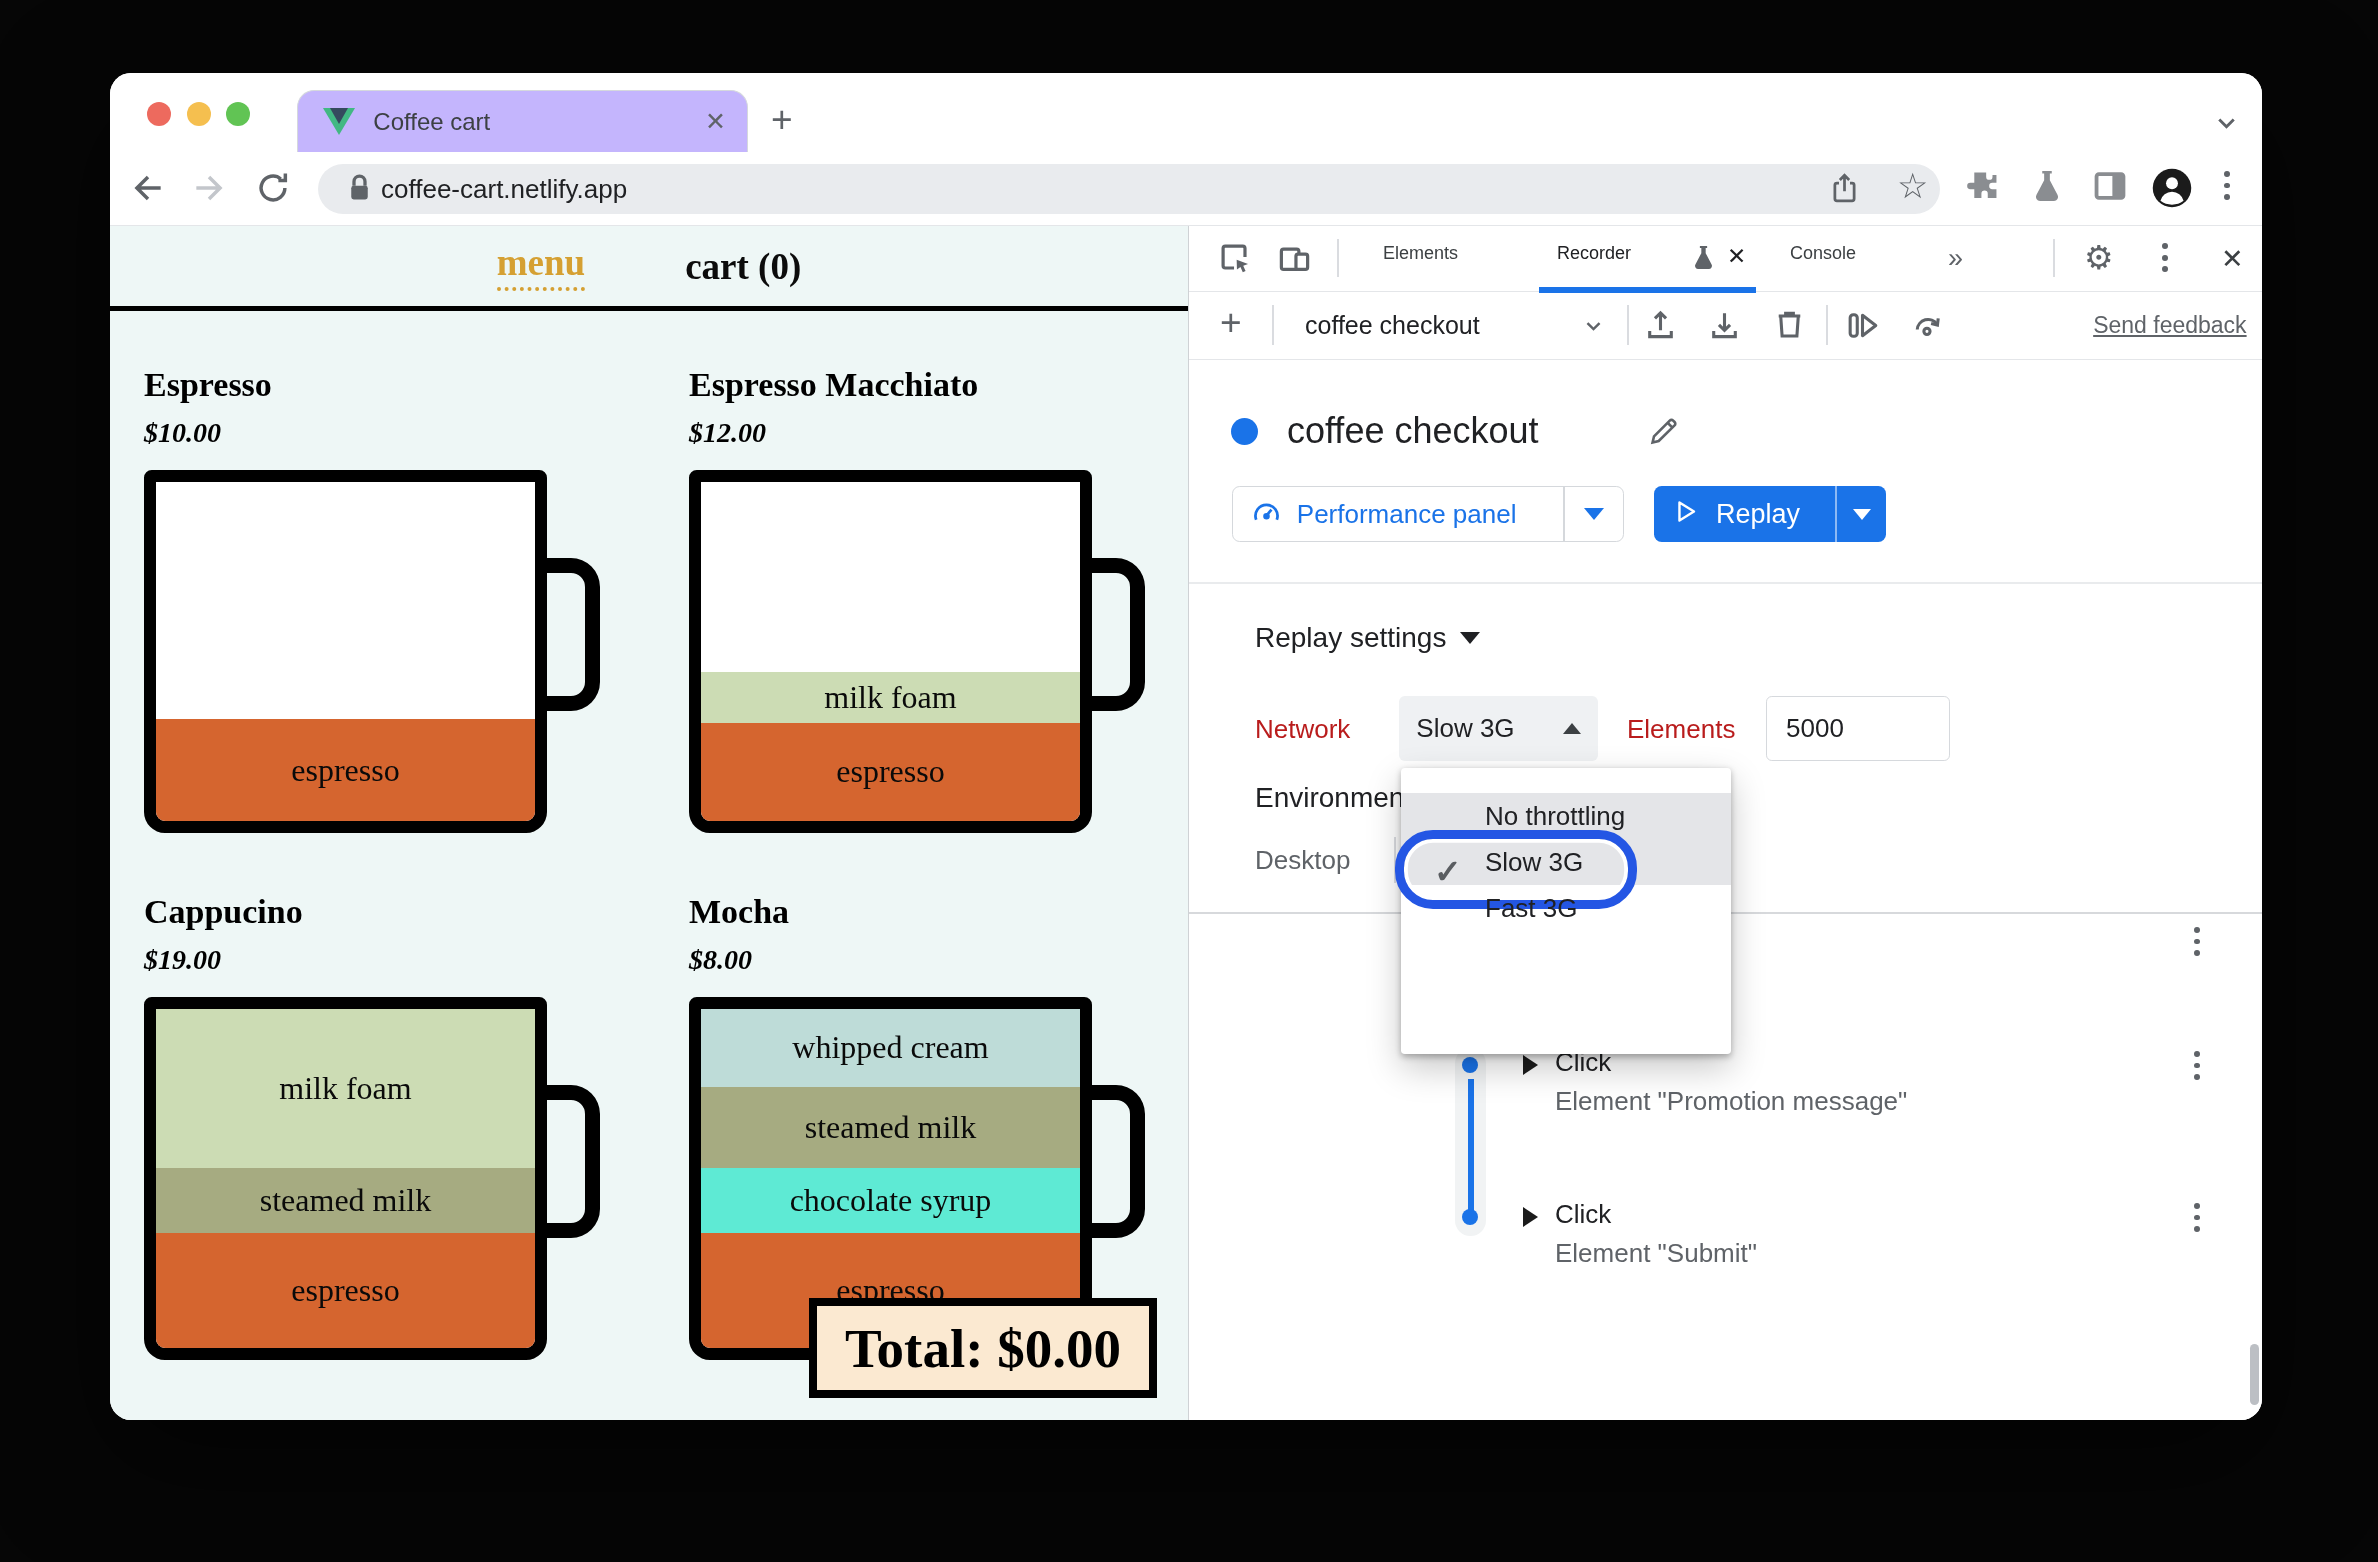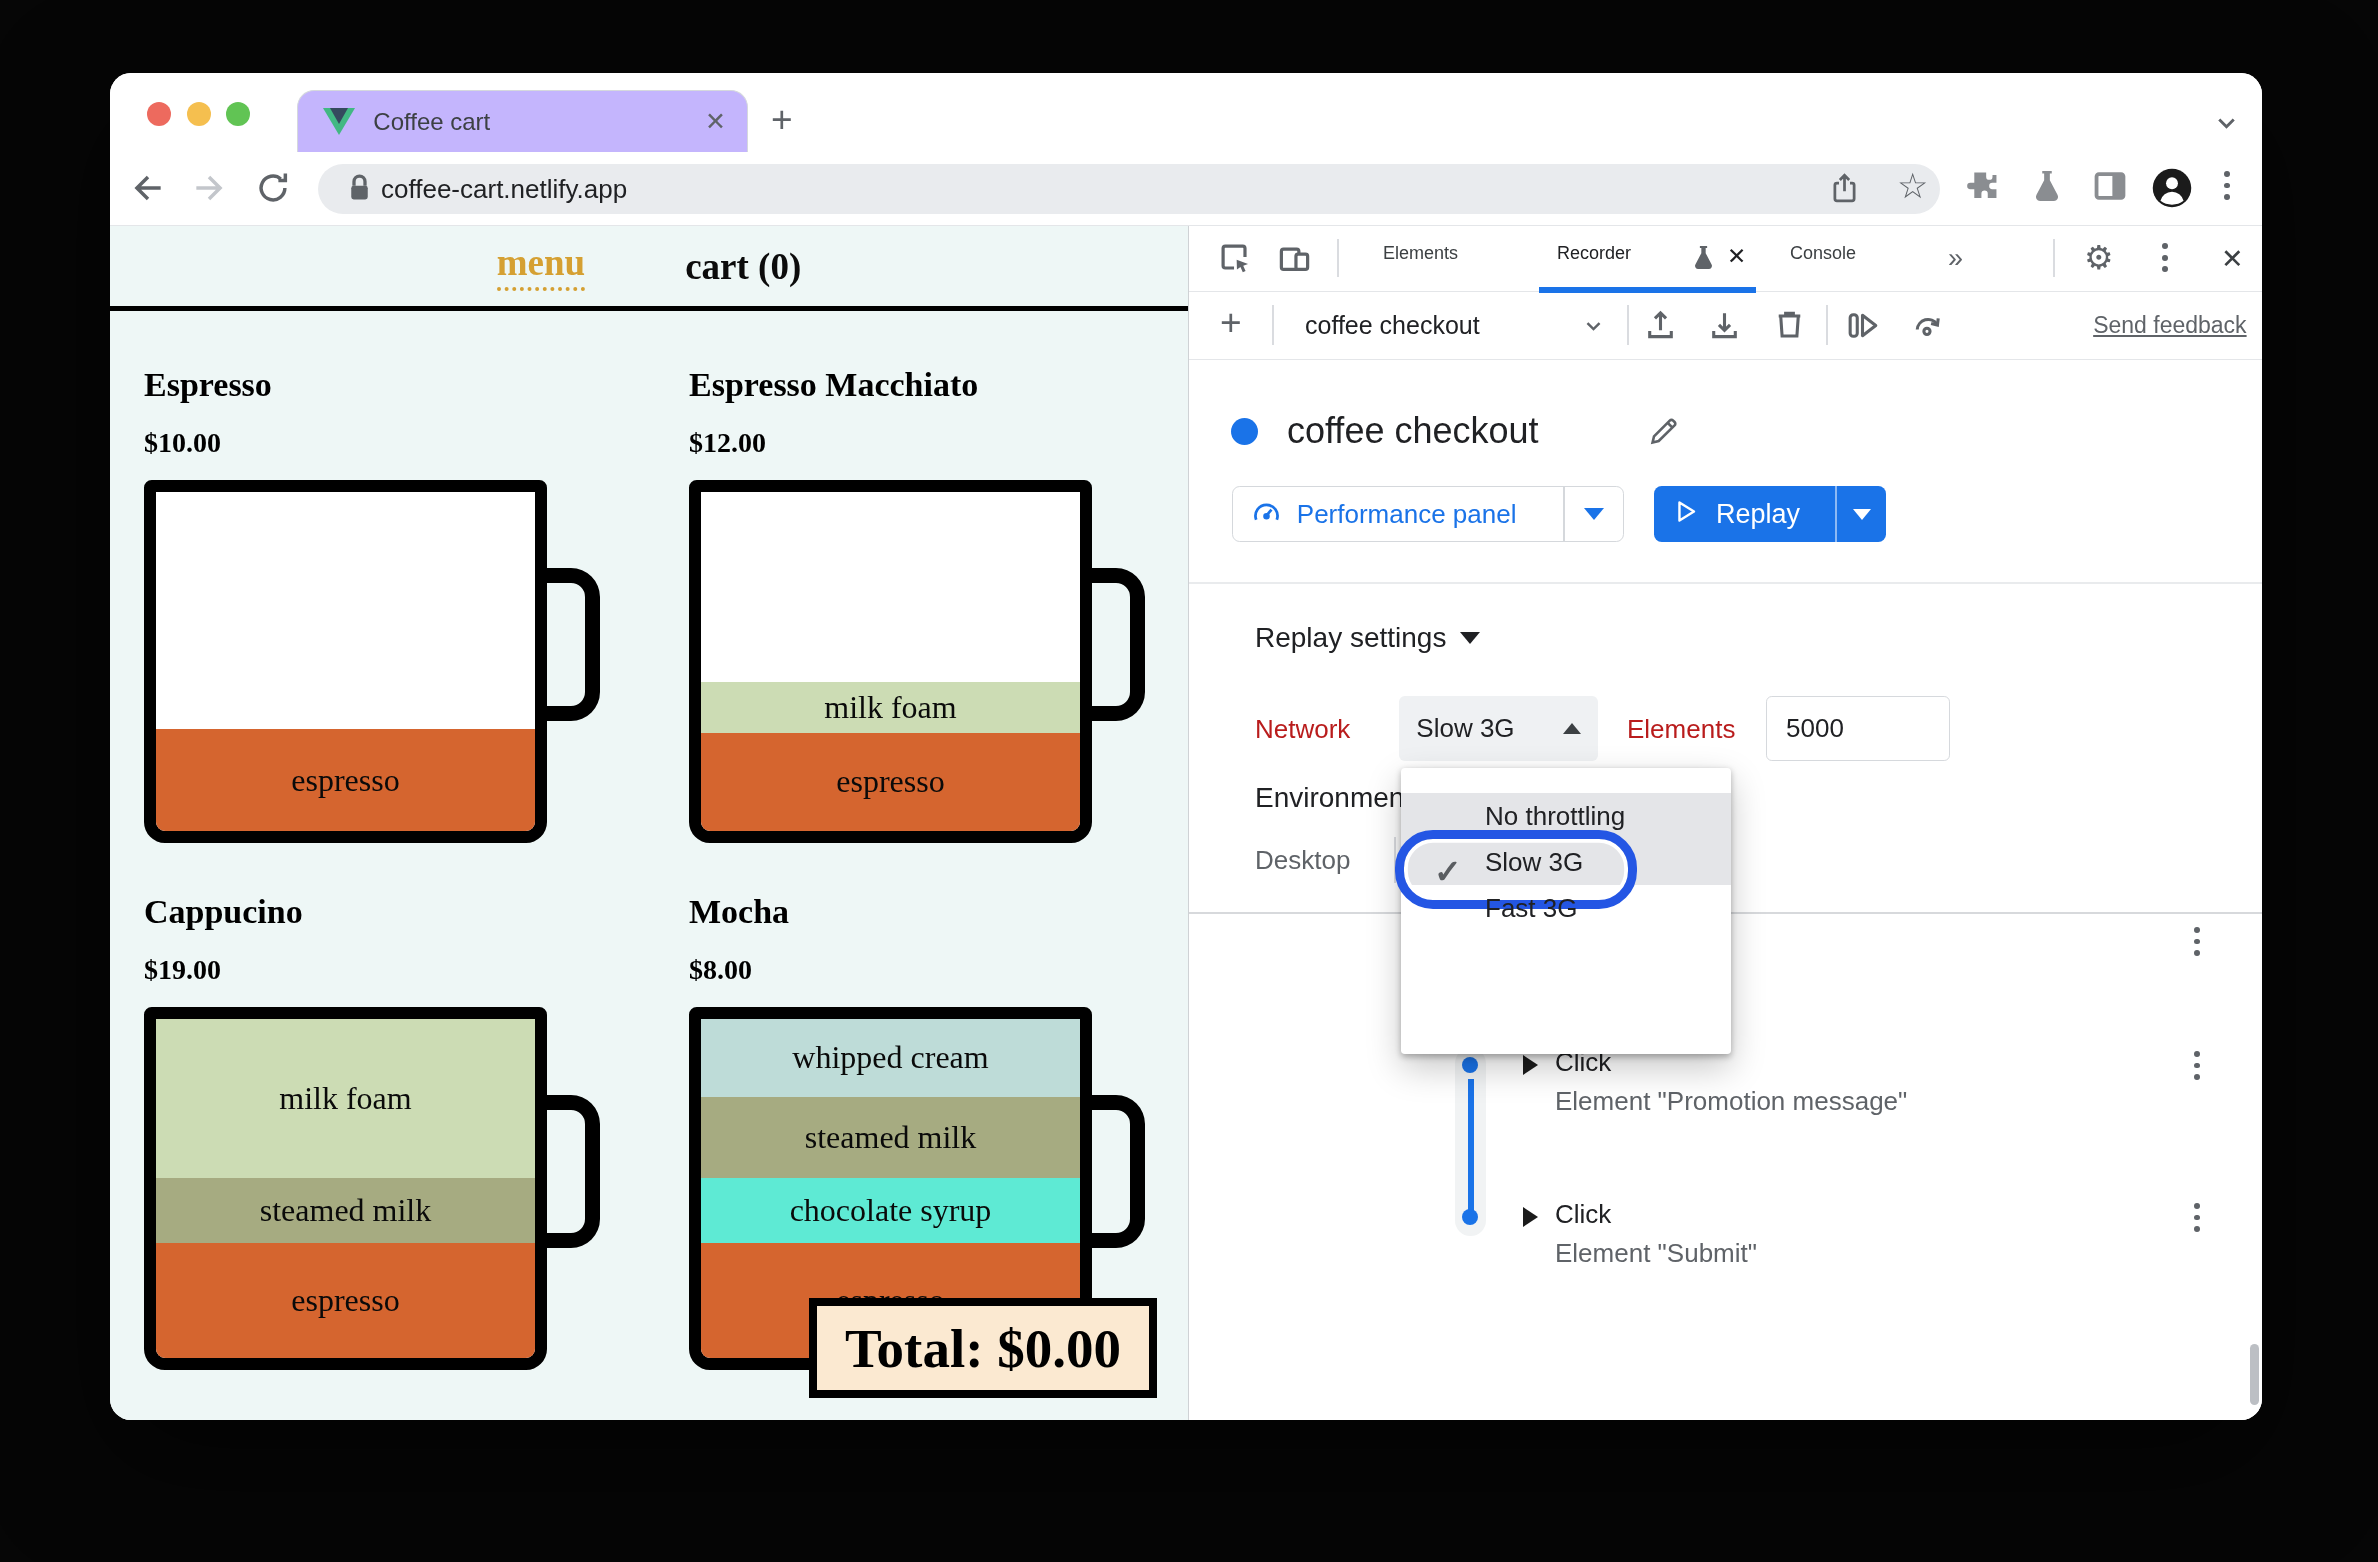--- a/index.html
+++ b/index.html
@@ -36,21 +36,21 @@
   
   .page{width:1078px;height:100%;background:#eef7f6;position:relative;
         font-family:"Liberation Serif","DejaVu Serif",serif;flex:none;}
   .page-header{height:80px;border-bottom:5.8px solid #000;display:flex;align-items:center;justify-content:center;gap:100px;}
   .nav-menu{color:#d5a032;font-size:37px;font-weight:700;padding-bottom:3.8px;border-bottom:4.8px dotted #d5a032;}
   .nav-cart{color:#0c0c0c;font-size:37px;font-weight:700;}
   .product{position:absolute;width:403px;}
   .product.p0{left:34px;top:140px;} .product.p1{left:579px;top:140px;}
   .product.p2{left:34px;top:667px;} .product.p3{left:579px;top:667px;}
   .p-name{font-size:34px;font-weight:700;color:#000;}
-  .p-price{font-size:28px;font-weight:700;color:#000;margin-top:23px;}
+  .p-price{font-size:28px;font-weight:700;color:#000;margin-top:13px;font-style:italic;}
   .cup-wrap{position:relative;margin-top:21px;width:403px;height:363px;}
   .handle{position:absolute;right:-53px;top:88px;width:75px;height:123px;border:15.4px solid #000;border-radius:11.5px 29px 29px 11.5px;}
   .cup{position:absolute;left:0;top:0;width:403px;height:363px;background:#fff;border:12.5px solid #000;
        border-radius:7.7px 7.7px 21px 21px;display:flex;flex-direction:column;overflow:hidden;box-sizing:border-box;}
   .layer{display:flex;align-items:center;justify-content:center;font-size:32px;color:#0a0a0a;min-height:0;}
   .total{position:absolute;left:699px;top:1072px;width:348px;height:100px;background:#fbe9d1;border:8.6px solid #000;
          display:flex;align-items:center;justify-content:center;font-size:55px;font-weight:600;color:#000;
          box-sizing:border-box;z-index:6;}
   
   .devtools{width:1074px;height:100%;background:#fff;border-left:1.9px solid #cfd2d5;position:relative;flex:none;box-sizing:border-box;}

